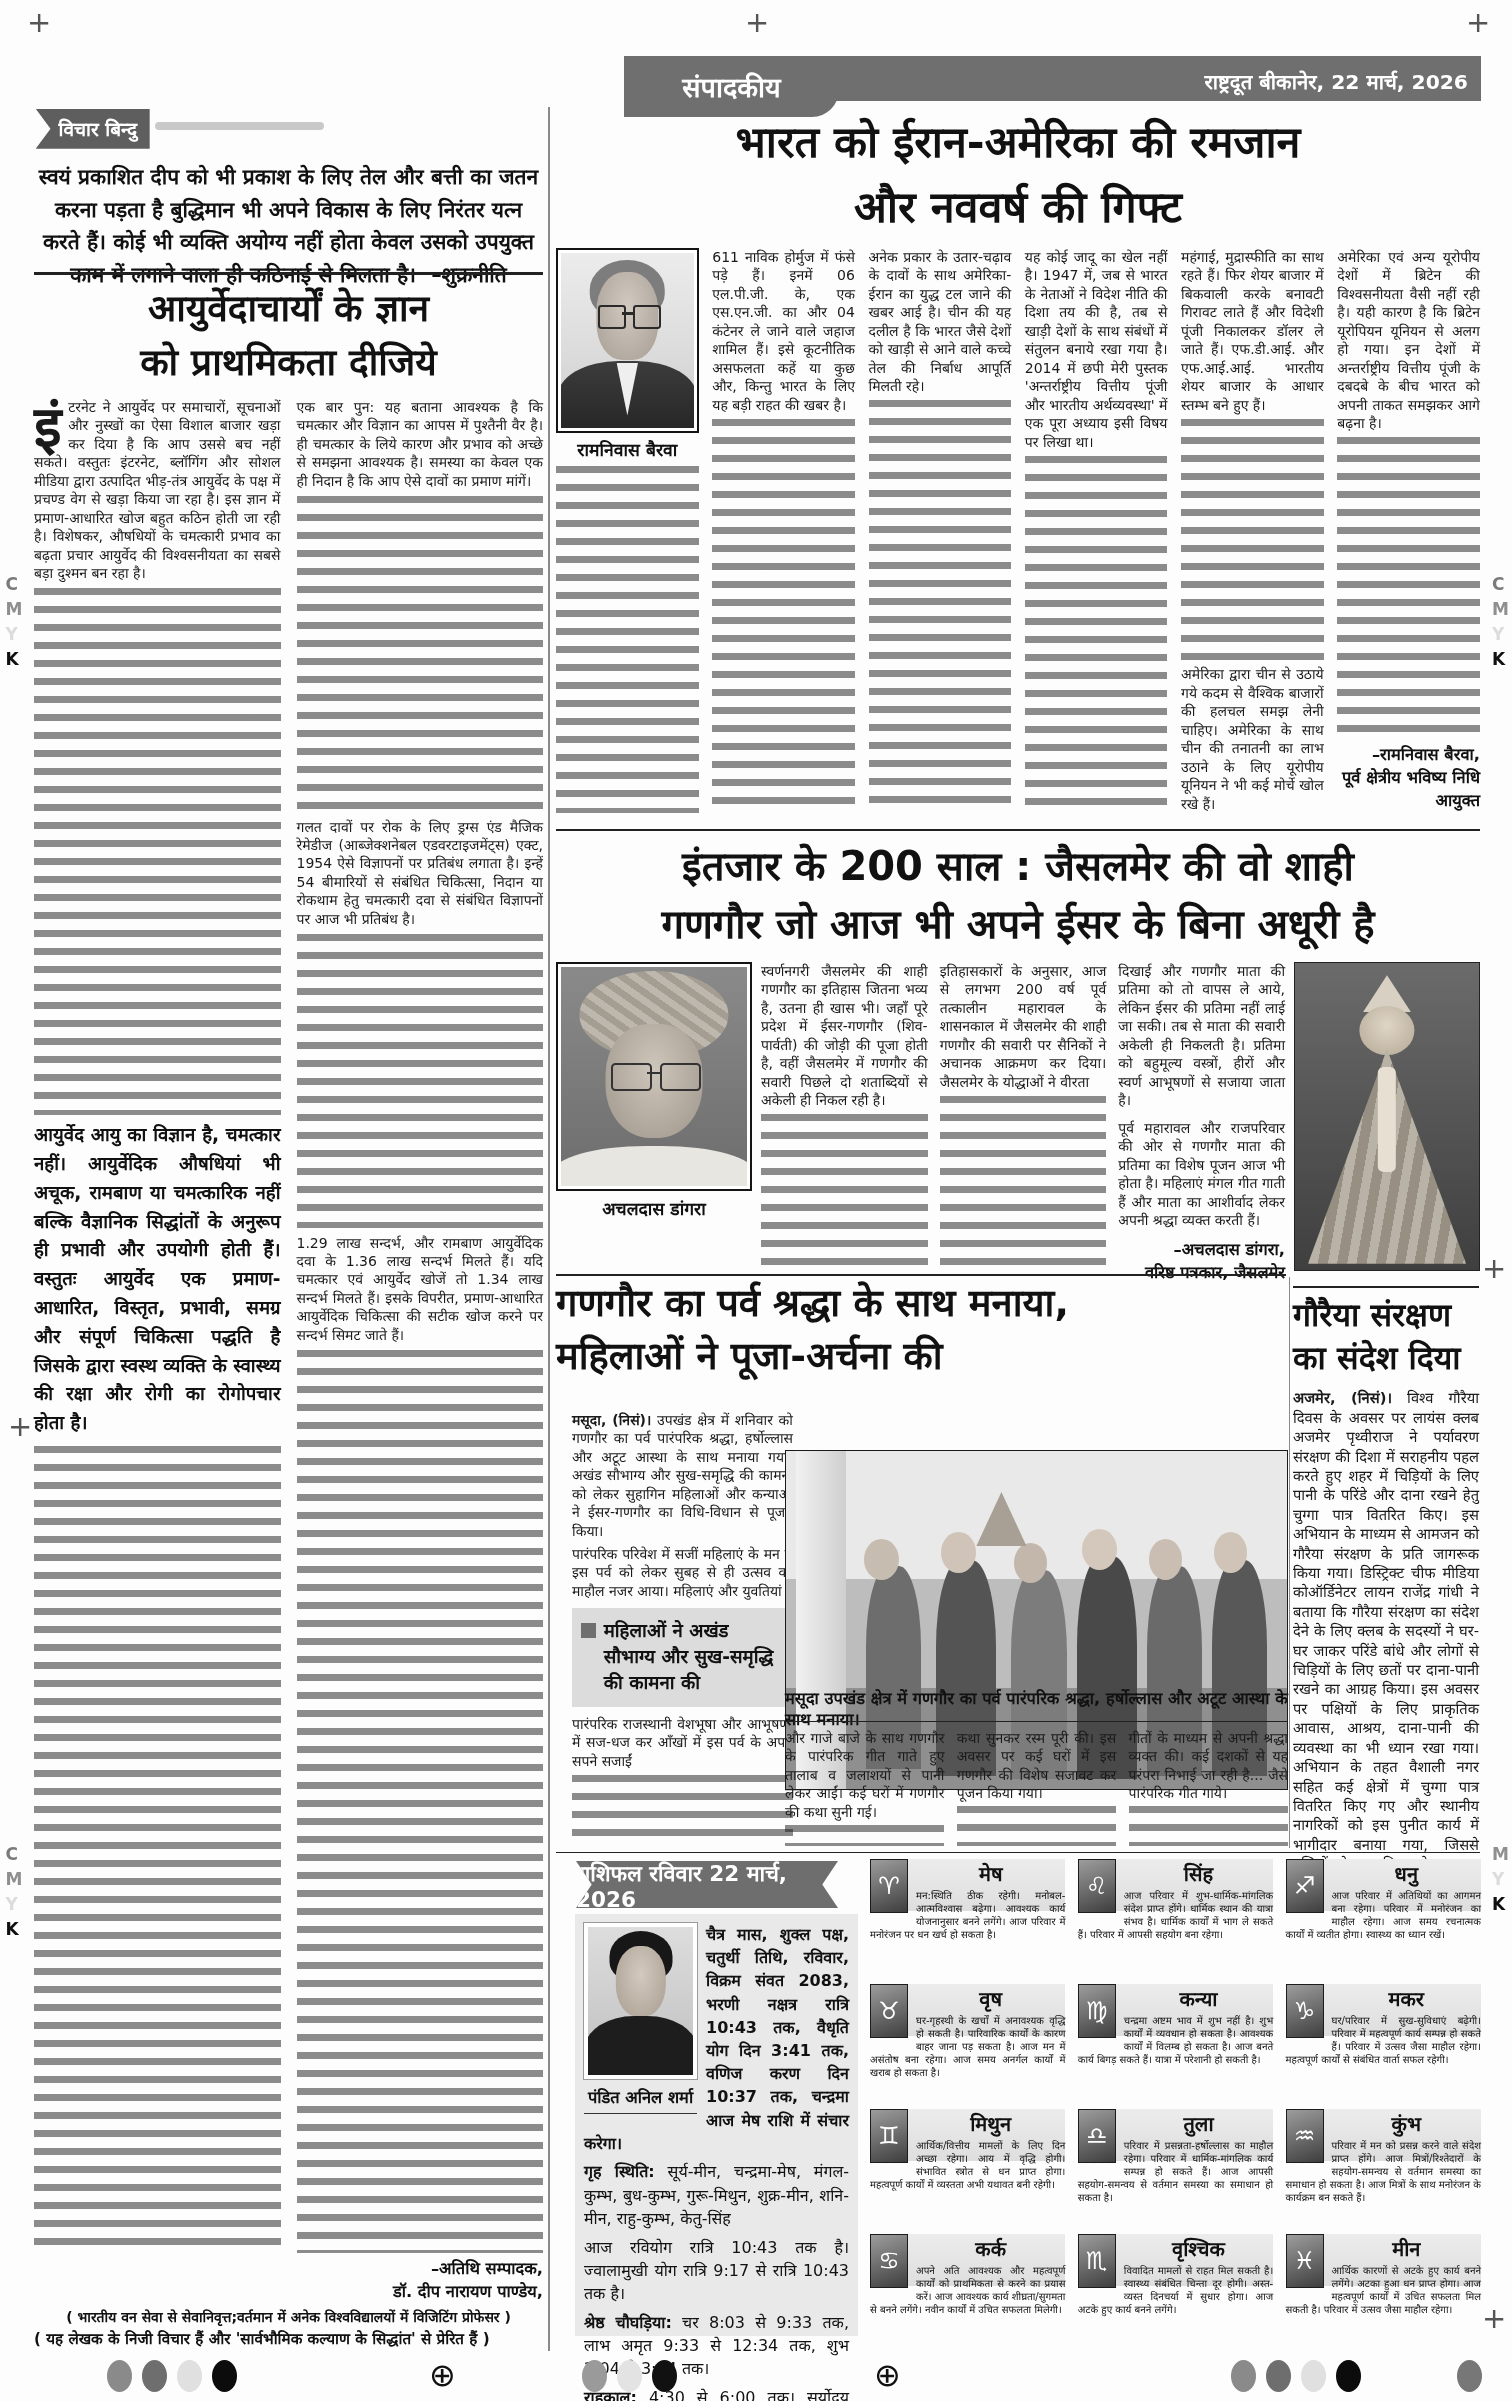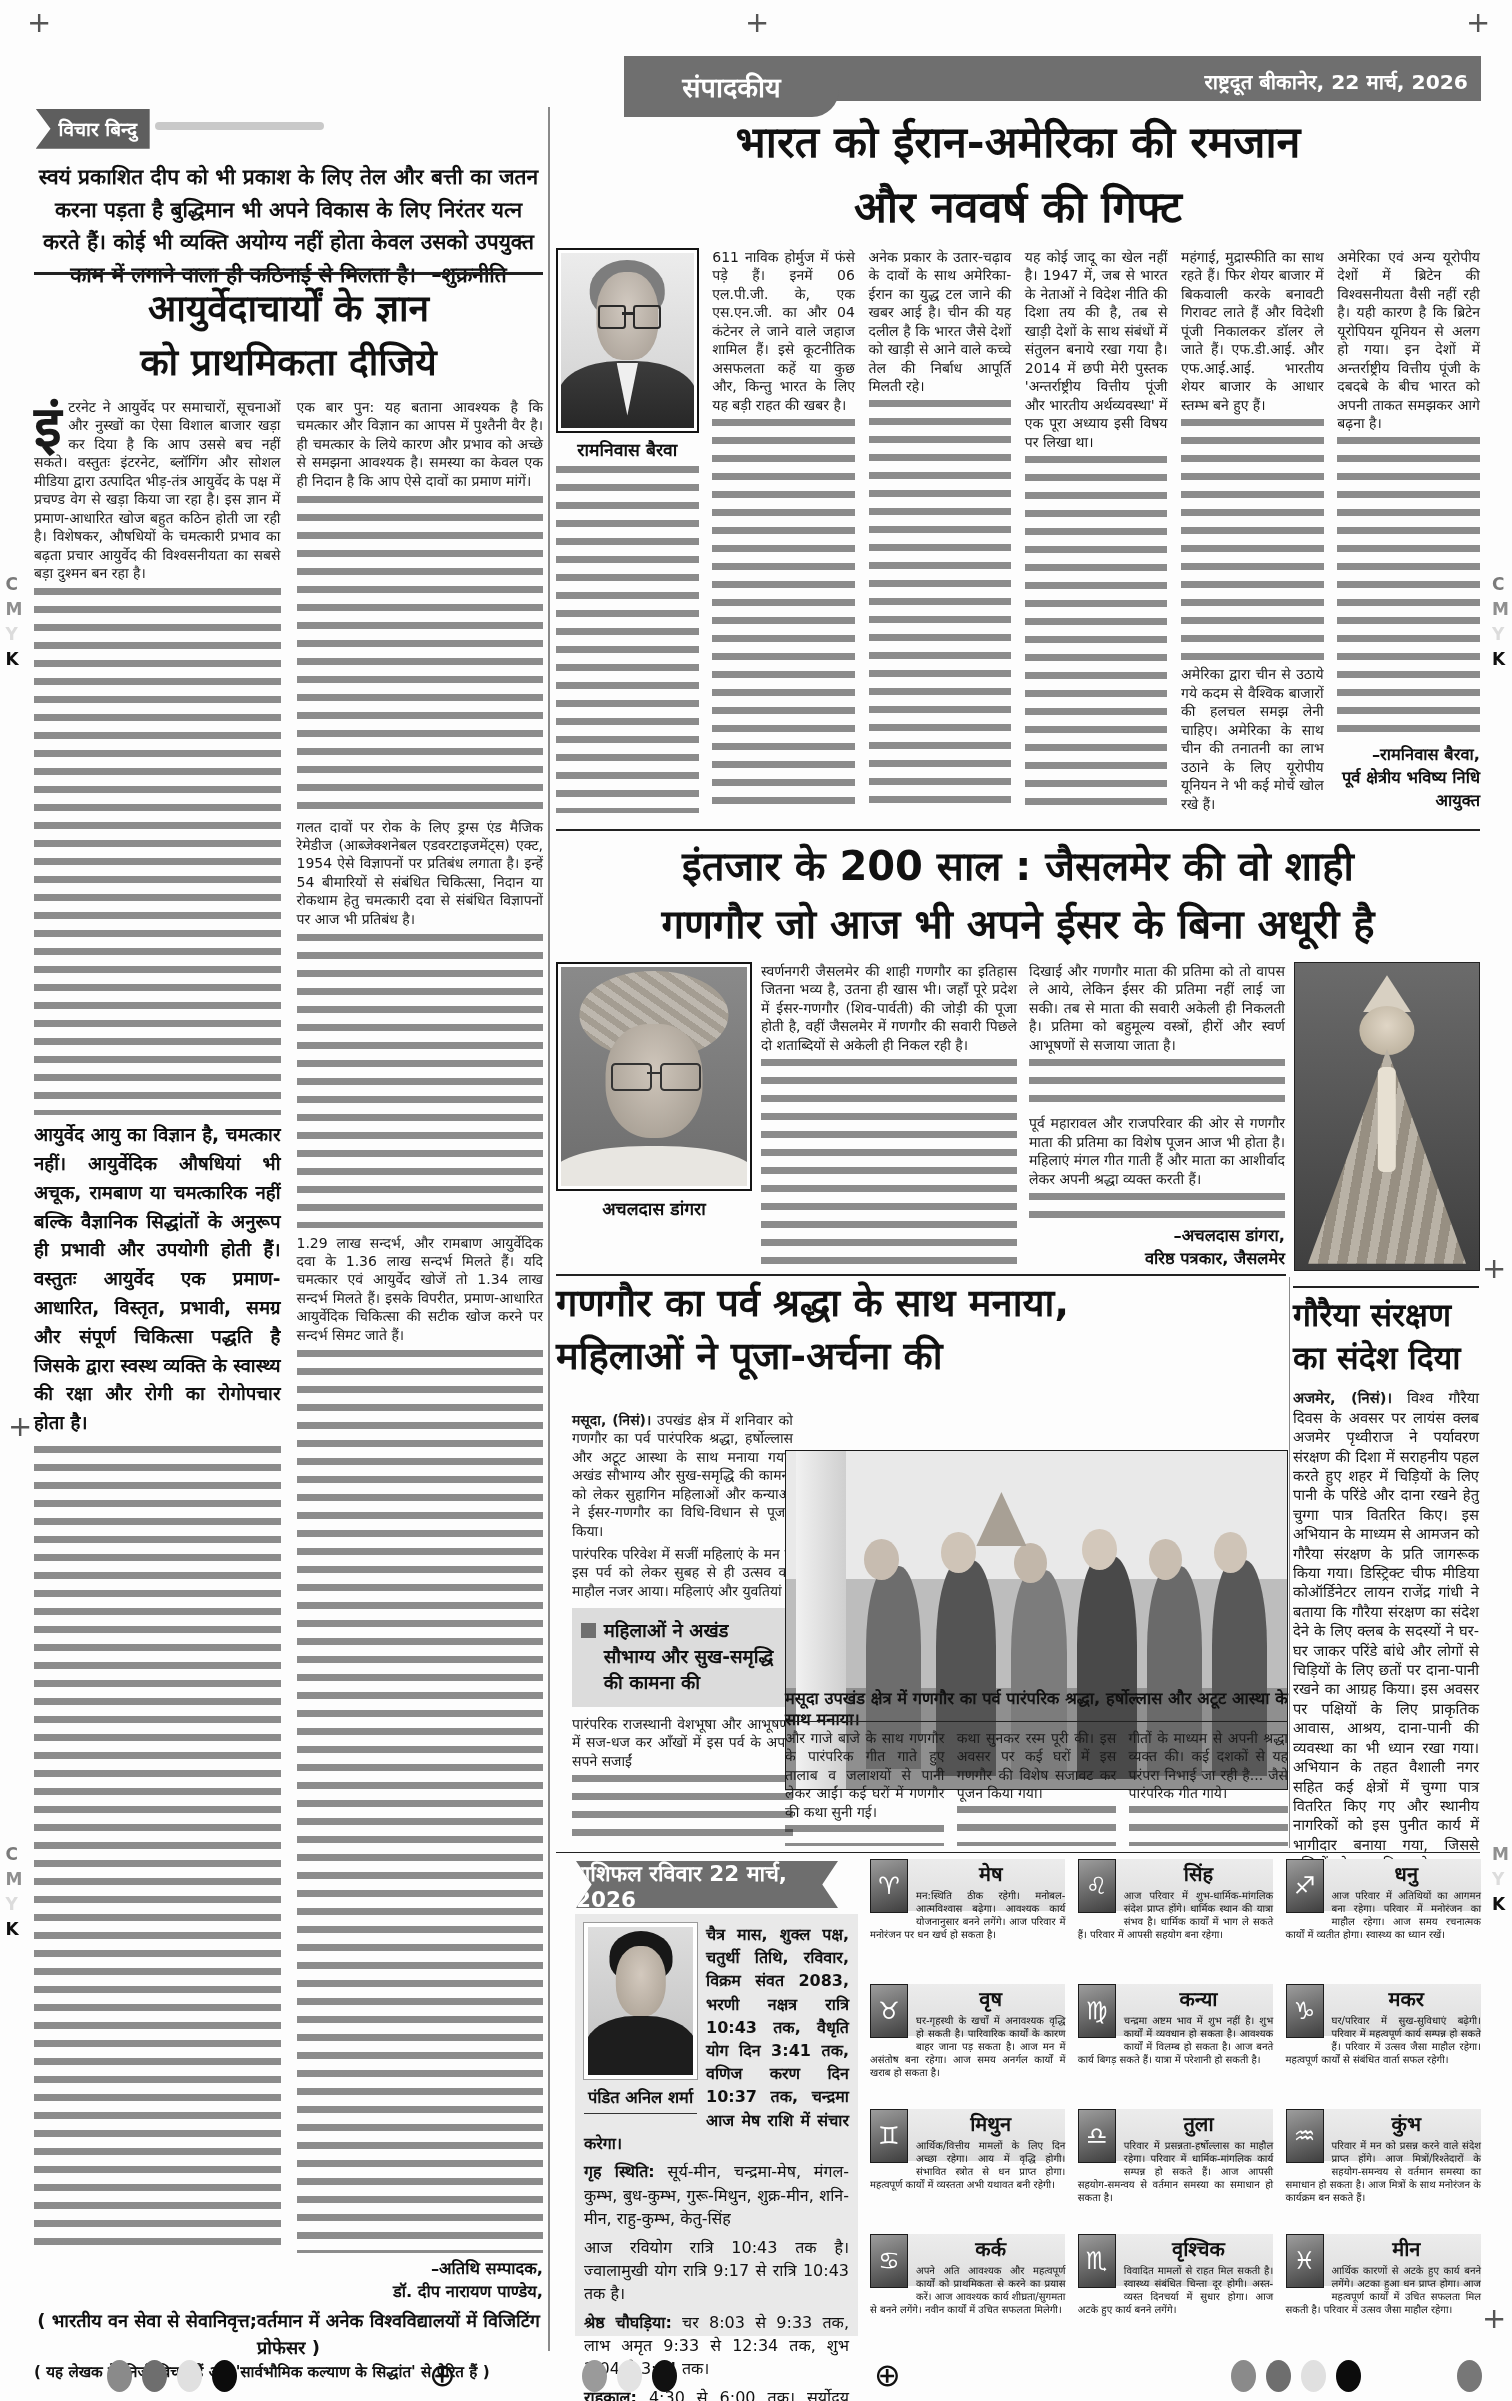--- a/index.html
+++ b/index.html
@@ -111,21 +111,21 @@
         <div class="bodytxt">गलत दावों पर रोक के लिए ड्रग्स एंड मैजिक रेमेडीज (आब्जेक्शनेबल एडवरटाइजमेंट्स) एक्ट, 1954 ऐसे विज्ञापनों पर प्रतिबंध लगाता है। इन्हें 54 बीमारियों से संबंधित चिकित्सा, निदान या रोकथाम हेतु चमत्कारी दवा से संबंधित विज्ञापनों पर आज भी प्रतिबंध है।</div>
         <div class="fill" style="height:294px;margin:5.6px 0;"></div>
         <div class="bodytxt">1.29 लाख सन्दर्भ, और रामबाण आयुर्वेदिक दवा के 1.36 लाख सन्दर्भ मिलते हैं। यदि चमत्कार एवं आयुर्वेद खोजें तो 1.34 लाख सन्दर्भ मिलते हैं। इसके विपरीत, प्रमाण-आधारित आयुर्वेदिक चिकित्सा की सटीक खोज करने पर सन्दर्भ सिमट जाते हैं।</div>
         <div class="fill" style="flex:1;margin-top:5.6px;"></div>
       </div>
     </div>
 
     <div class="abs" style="left:0px;top:2151px;width:509px;">
       <div class="signoff">–अतिथि सम्पादक,</div>
       <div class="signoff">डॉ. दीप नारायण पाण्डेय,</div>
-      <div style="text-align:center;font-weight:bold;font-size:18px;line-height:1.5;margin-top:3.4px;">( भारतीय वन सेवा से सेवानिवृत्त;वर्तमान में अनेक विश्वविद्यालयों में विजिटिंग प्रोफेसर )</div>
+      <div style="text-align:center;font-weight:bold;font-size:14px;line-height:1.5;margin-top:3.4px;">( भारतीय वन सेवा से सेवानिवृत्त;वर्तमान में अनेक विश्वविद्यालयों में विजिटिंग प्रोफेसर )</div>
       <div style="text-align:left;font-weight:bold;font-size:15.2px;line-height:1.5;">( यह लेखक के निजी विचार हैं और 'सार्वभौमिक कल्याण के सिद्धांत' से प्रेरित हैं )</div>
     </div>
   </div>
 
   <div class="abs" style="left:556px;top:110px;width:924px;height:716px;">
     <div style="text-align:center;font-weight:bold;font-size:43px;line-height:1.5;">
       <div>भारत को ईरान-अमेरिका की रमजान</div>
       <div>और नववर्ष की गिफ्ट</div>
     </div>
 
@@ -195,20 +195,24 @@
             <div class="abs" style="left:46%;top:48%;width:8%;height:2.3px;background:#333;"></div>
             <div class="abs" style="left:50%;top:82%;transform:translateX(-50%);width:108%;height:26%;background:#e8e6e1;border-radius:46% 46% 0 0;"></div>
           </div>
         </div>
         <div style="text-align:center;font-weight:bold;font-size:17.5px;padding-top:5.6px;">अचलदास डांगरा</div>
       </div>
 
       <div style="flex:1;display:flex;gap:12px;">
         <div class="colflex" style="flex:1;">
           <div class="bodytxt">स्वर्णनगरी जैसलमेर की शाही गणगौर का इतिहास जितना भव्य है, उतना ही खास भी। जहाँ पूरे प्रदेश में ईसर-गणगौर (शिव-पार्वती) की जोड़ी की पूजा होती है, वहीं जैसलमेर में गणगौर की सवारी पिछले दो शताब्दियों से अकेली ही निकल रही है।</div>
+          <div class="fill" style="flex:1;margin-top:4.5px;"></div>
+        </div>
+        <div class="colflex" style="flex:1;">
+          <div class="bodytxt">इतिहासकारों के अनुसार, आज से लगभग 200 वर्ष पूर्व तत्कालीन महारावल के शासनकाल में जैसलमेर की शाही गणगौर की सवारी पर सैनिकों ने अचानक आक्रमण कर दिया। जैसलमेर के योद्धाओं ने वीरता</div>
           <div class="fill" style="flex:1;margin-top:4.5px;"></div>
         </div>
         <div class="colflex" style="flex:1;">
           <div class="bodytxt">दिखाई और गणगौर माता की प्रतिमा को तो वापस ले आये, लेकिन ईसर की प्रतिमा नहीं लाई जा सकी। तब से माता की सवारी अकेली ही निकलती है। प्रतिमा को बहुमूल्य वस्त्रों, हीरों और स्वर्ण आभूषणों से सजाया जाता है।</div>
           <div class="fill" style="height:51px;margin:4.5px 0;"></div>
           <div class="bodytxt">पूर्व महारावल और राजपरिवार की ओर से गणगौर माता की प्रतिमा का विशेष पूजन आज भी होता है। महिलाएं मंगल गीत गाती हैं और माता का आशीर्वाद लेकर अपनी श्रद्धा व्यक्त करती हैं।</div>
           <div class="fill" style="flex:1;margin:4.5px 0;"></div>
           <div class="signoff">
             <div>–अचलदास डांगरा,</div>
             <div>वरिष्ठ पत्रकार, जैसलमेर</div>

